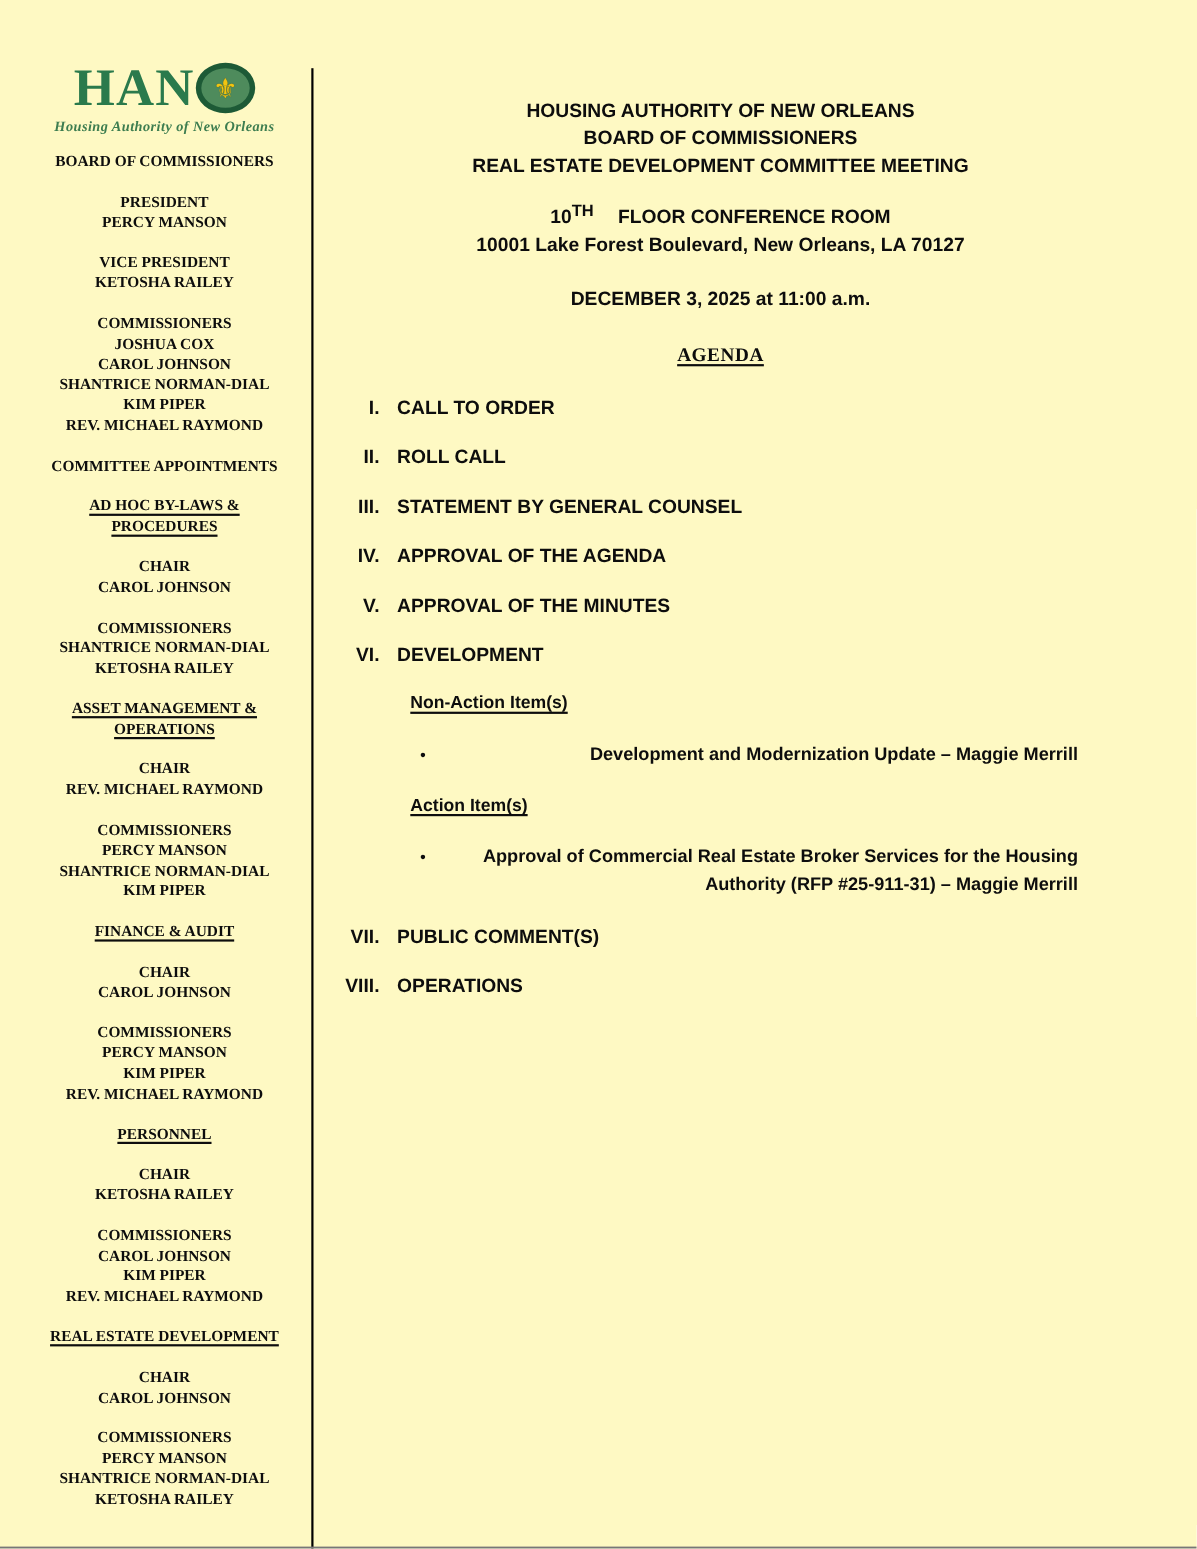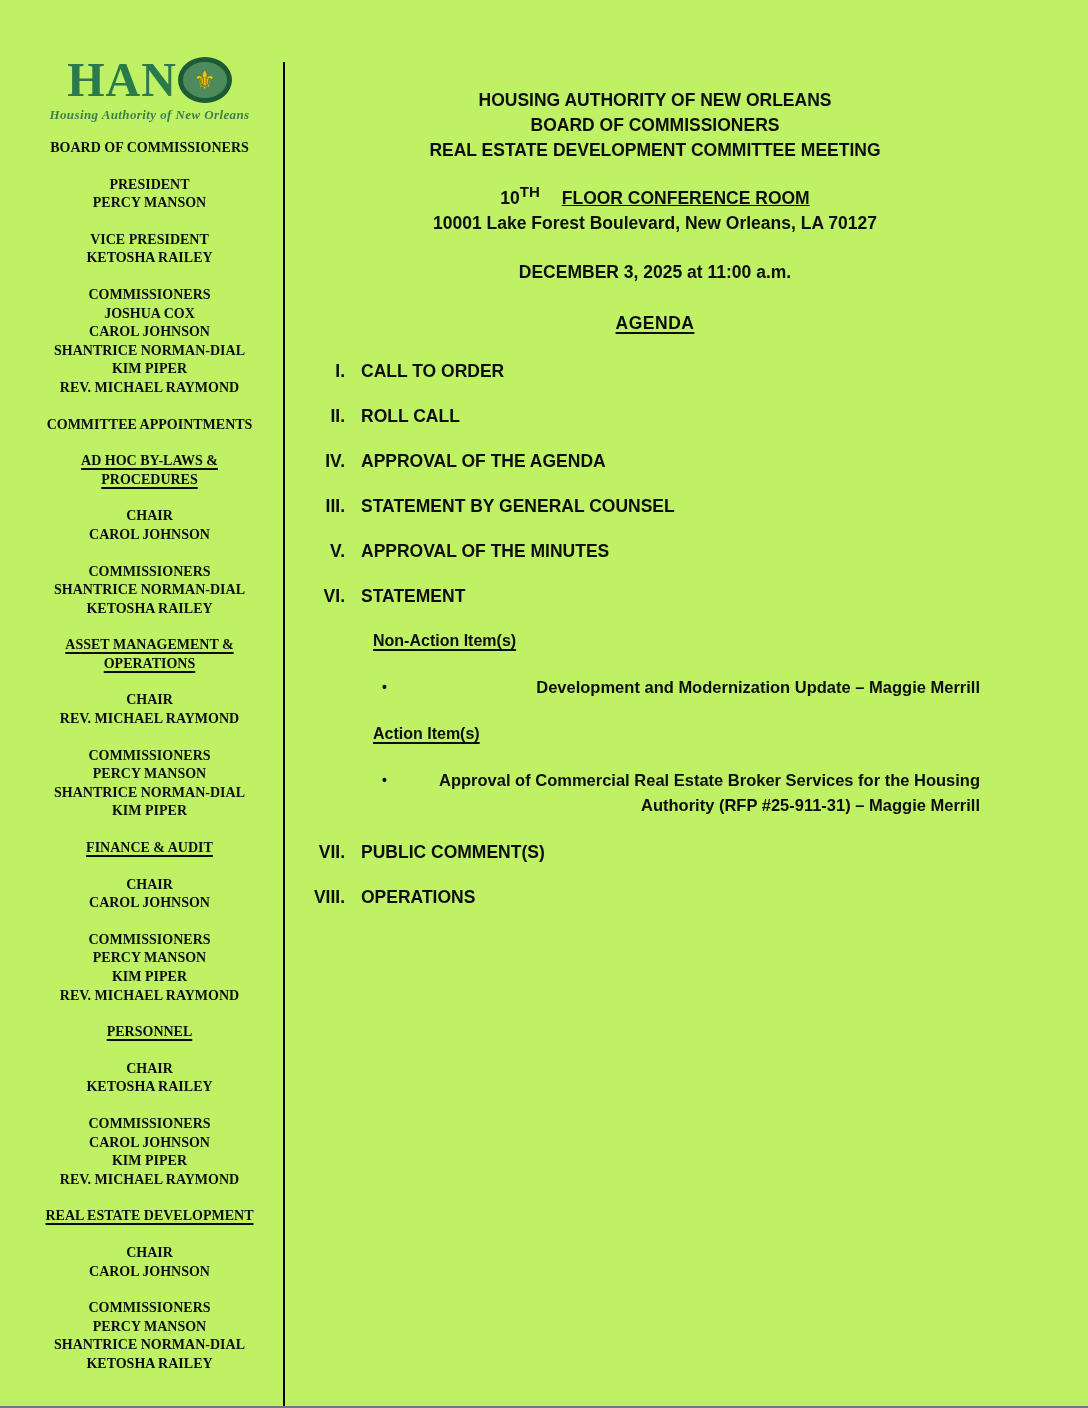--- a/index.html
+++ b/index.html
@@ -1,20 +1,20 @@
 <!DOCTYPE html>
 <html><head>
 <meta charset="utf-8">
 <style>
   * { margin:0; padding:0; box-sizing:border-box; }
   html,body { background:#fff; }
   .page {
     position:relative;
     width:1088px; height:1408px;
-    background:#bef264;
+    background:#fef9c3;
     color:#0d0d0d;
     font-family:"Liberation Sans", sans-serif;
     overflow:hidden;
   }
 
   
   .sidebar {
     position:absolute; left:0; top:0; width:283px; height:100%;
     padding-top:56px; padding-left:16px;
     text-align:center;
@@ -54,26 +54,26 @@
   .bottom-edge { position:absolute; left:0; bottom:0; width:100%; height:2px; background:#777; }
 
   
   .main {
     position:absolute; left:285px; top:0; width:740px;
     font-weight:bold; font-size:17.5px; color:#0d0d0d;
   }
   .hdr { padding-top:88px; text-align:center; line-height:25px; }
   .venue { margin-top:16px; text-align:center; line-height:25px; }
   .sup-ord { font-size:15px; vertical-align:super; letter-spacing:0; }
-  .floor-rest { margin-left:22px;text-decoration:underline; }
+  .floor-rest { margin-left:22px; }
   .datetime { margin-top:24px; text-align:center; line-height:25px; }
   .agenda-title-wrap { margin-top:26px; text-align:center; line-height:25px; }
   .agenda-title {
     text-decoration:underline; text-decoration-thickness:2px;
-    text-underline-offset:3px; letter-spacing:0.5px;
+    text-underline-offset:3px; letter-spacing:0.5px;font-family:Liberation Serif, serif;
   }
   .agenda { margin-top:24px; }
   .agenda-row { display:flex; line-height:22px; margin-bottom:23px; }
   .num { width:60px; flex:none; text-align:right; }
   .label { margin-left:16px; }
   .sub { margin-left:88px; }
   .sub-heading {
     line-height:22px; margin-bottom:23px; font-size:16px;
     text-decoration:underline; text-decoration-thickness:2px; text-underline-offset:3px;
   }
@@ -213,40 +213,40 @@
           </div>
         </div>
         <div>
           <div class="agenda-row">
             <span class="num">II.</span>
             <span class="label">ROLL CALL</span>
           </div>
         </div>
         <div>
           <div class="agenda-row">
+            <span class="num">III.</span>
+            <span class="label">STATEMENT BY GENERAL COUNSEL</span>
+          </div>
+        </div>
+        <div>
+          <div class="agenda-row">
             <span class="num">IV.</span>
             <span class="label">APPROVAL OF THE AGENDA</span>
           </div>
         </div>
         <div>
           <div class="agenda-row">
-            <span class="num">III.</span>
-            <span class="label">STATEMENT BY GENERAL COUNSEL</span>
-          </div>
-        </div>
-        <div>
-          <div class="agenda-row">
             <span class="num">V.</span>
             <span class="label">APPROVAL OF THE MINUTES</span>
           </div>
         </div>
         <div>
           <div class="agenda-row">
             <span class="num">VI.</span>
-            <span class="label">STATEMENT</span>
+            <span class="label">DEVELOPMENT</span>
           </div>
           <div class="sub">
             <div class="sub-heading">Non-Action Item(s)</div>
             <div class="bullet-row">
               <span class="dot">•</span>
               <span class="bullet-text">Development and Modernization Update – Maggie Merrill</span>
             </div>
             <div class="sub-heading">Action Item(s)</div>
             <div class="bullet-row">
               <span class="dot">•</span>

